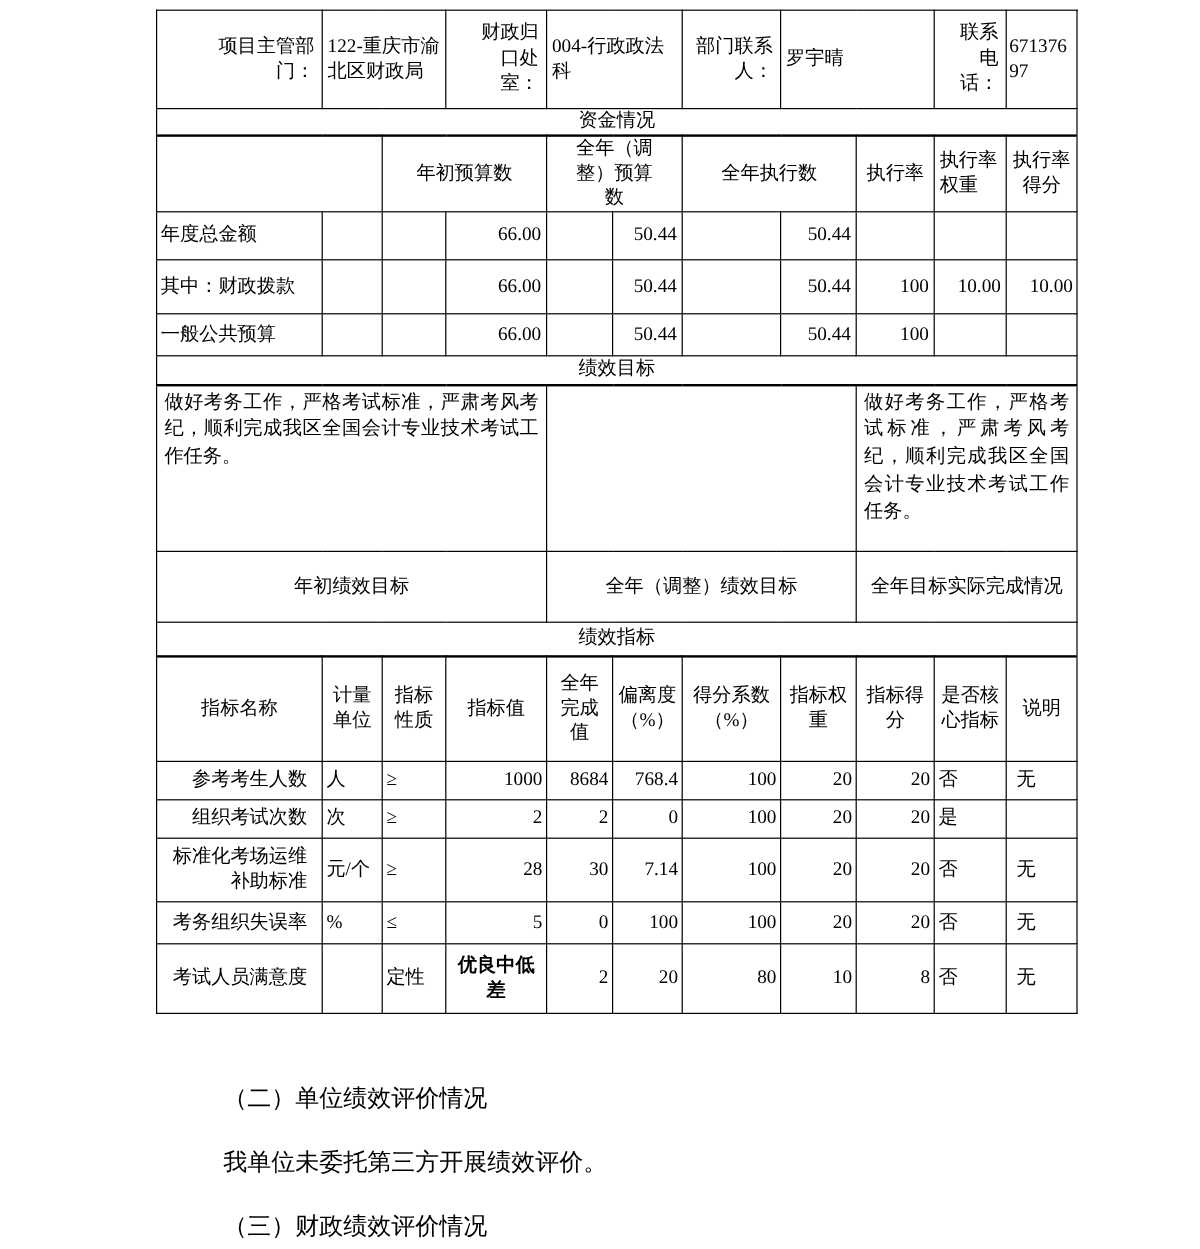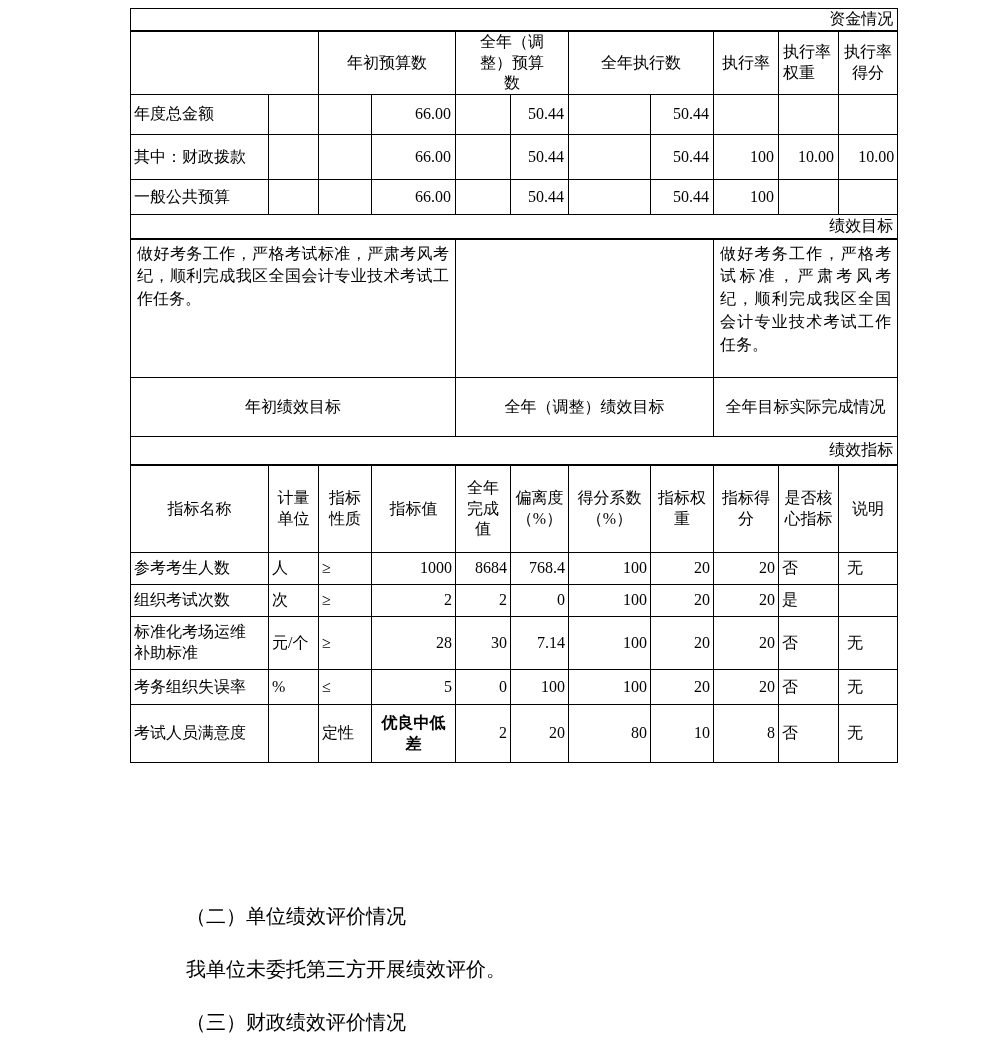--- a/index.html
+++ b/index.html
@@ -1,35 +1,35 @@
 <!DOCTYPE html>
 <html><head>
 <meta charset="utf-8">
 <style>
   html,body{margin:0;padding:0;background:#fff;}
   .page{position:relative;width:1000px;height:1041px;background:#fff;color:#000;
         font-family:"Liberation Serif","DejaVu Serif",serif;overflow:hidden;}
   table.doc{position:absolute;left:130px;top:8px;width:767px;border-collapse:collapse;table-layout:fixed;}
   td{border:1px solid #000;font-size:16px;line-height:1.3;padding:0 4px;vertical-align:middle;
      word-wrap:break-word;overflow:hidden;}
-  td.section{text-align:right;border-bottom:2px solid #000;border-radius:10px;}
+  td.section{text-align:center;border-bottom:2px solid #000;border-radius:10px;}
   td.hdr{text-align:center;}
   td.hdr-left{text-align:left;}
   td.pad-lg{padding:0 17px;}
   td.lab{text-align:right;padding:0 6px;vertical-align:middle;}
   td.lab-wide{padding-left:30px;}
   td.lab-med{padding-left:14px;}
   td.lab-med2{padding-left:10px;}
   td.lab-tight{padding-left:20px;}
   td.val{text-align:left;}
   td.val-break{word-break:break-all;padding:0 2px;}
   td.goal{vertical-align:top;text-align:justify;padding:3px 6px;line-height:1.42;}
   
   td.lbl{text-align:left;padding:0 3px;}
-  td.ind-lbl{text-align:left;padding:0 12px 0 3px;margin-top:37px;}
+  td.ind-lbl{text-align:right;padding:0 12px 0 3px;margin-top:37px;}
   td.num-l{text-align:right;padding:0 4px;}
   td.num-r{text-align:right;padding:0 3px;}
   td.ctr{text-align:center;font-weight:bold;}
   td.note{text-align:left;padding-left:8px;}
   .footer{position:absolute;left:130px;top:903px;width:770px;}
   .footer p{margin:0 0 27px 0;padding-left:56px;font-size:20px;line-height:26px;}
 </style>
 </head>
 <body>
 
@@ -43,20 +43,30 @@
       <col style="width:55px">
         <col style="width:58px">
         <col style="width:82px">
         <col style="width:63px">
       <col style="width:65px">
         <col style="width:60px">
         <col style="width:59px">
     </colgroup>
 
     <tbody>
+      <tr style="height:82px">
+        <td class="lab lab-wide">项目主管部门：</td>
+        <td class="val" colspan="2">122-重庆市渝北区财政局</td>
+        <td class="lab lab-med">财政归口处室：</td>
+        <td class="val" colspan="2">004-行政政法科</td>
+        <td class="lab lab-med2">部门联系人：</td>
+        <td class="val" colspan="2">罗宇晴</td>
+        <td class="lab lab-tight">联系电话：</td>
+        <td class="val val-break">67137697</td>
+      </tr>
       <tr style="height:22px">
         <td class="section" colspan="11">资金情况</td>
       </tr>
       <tr style="height:58px">
         <td class="hdr" colspan="2"></td>
         <td class="hdr" colspan="2">年初预算数</td>
         <td class="hdr pad-lg" colspan="2">全年（调整）预算数</td>
         <td class="hdr" colspan="2">全年执行数</td>
         <td class="hdr">执行率</td>
         <td class="hdr hdr-left">执行率权重</td>

